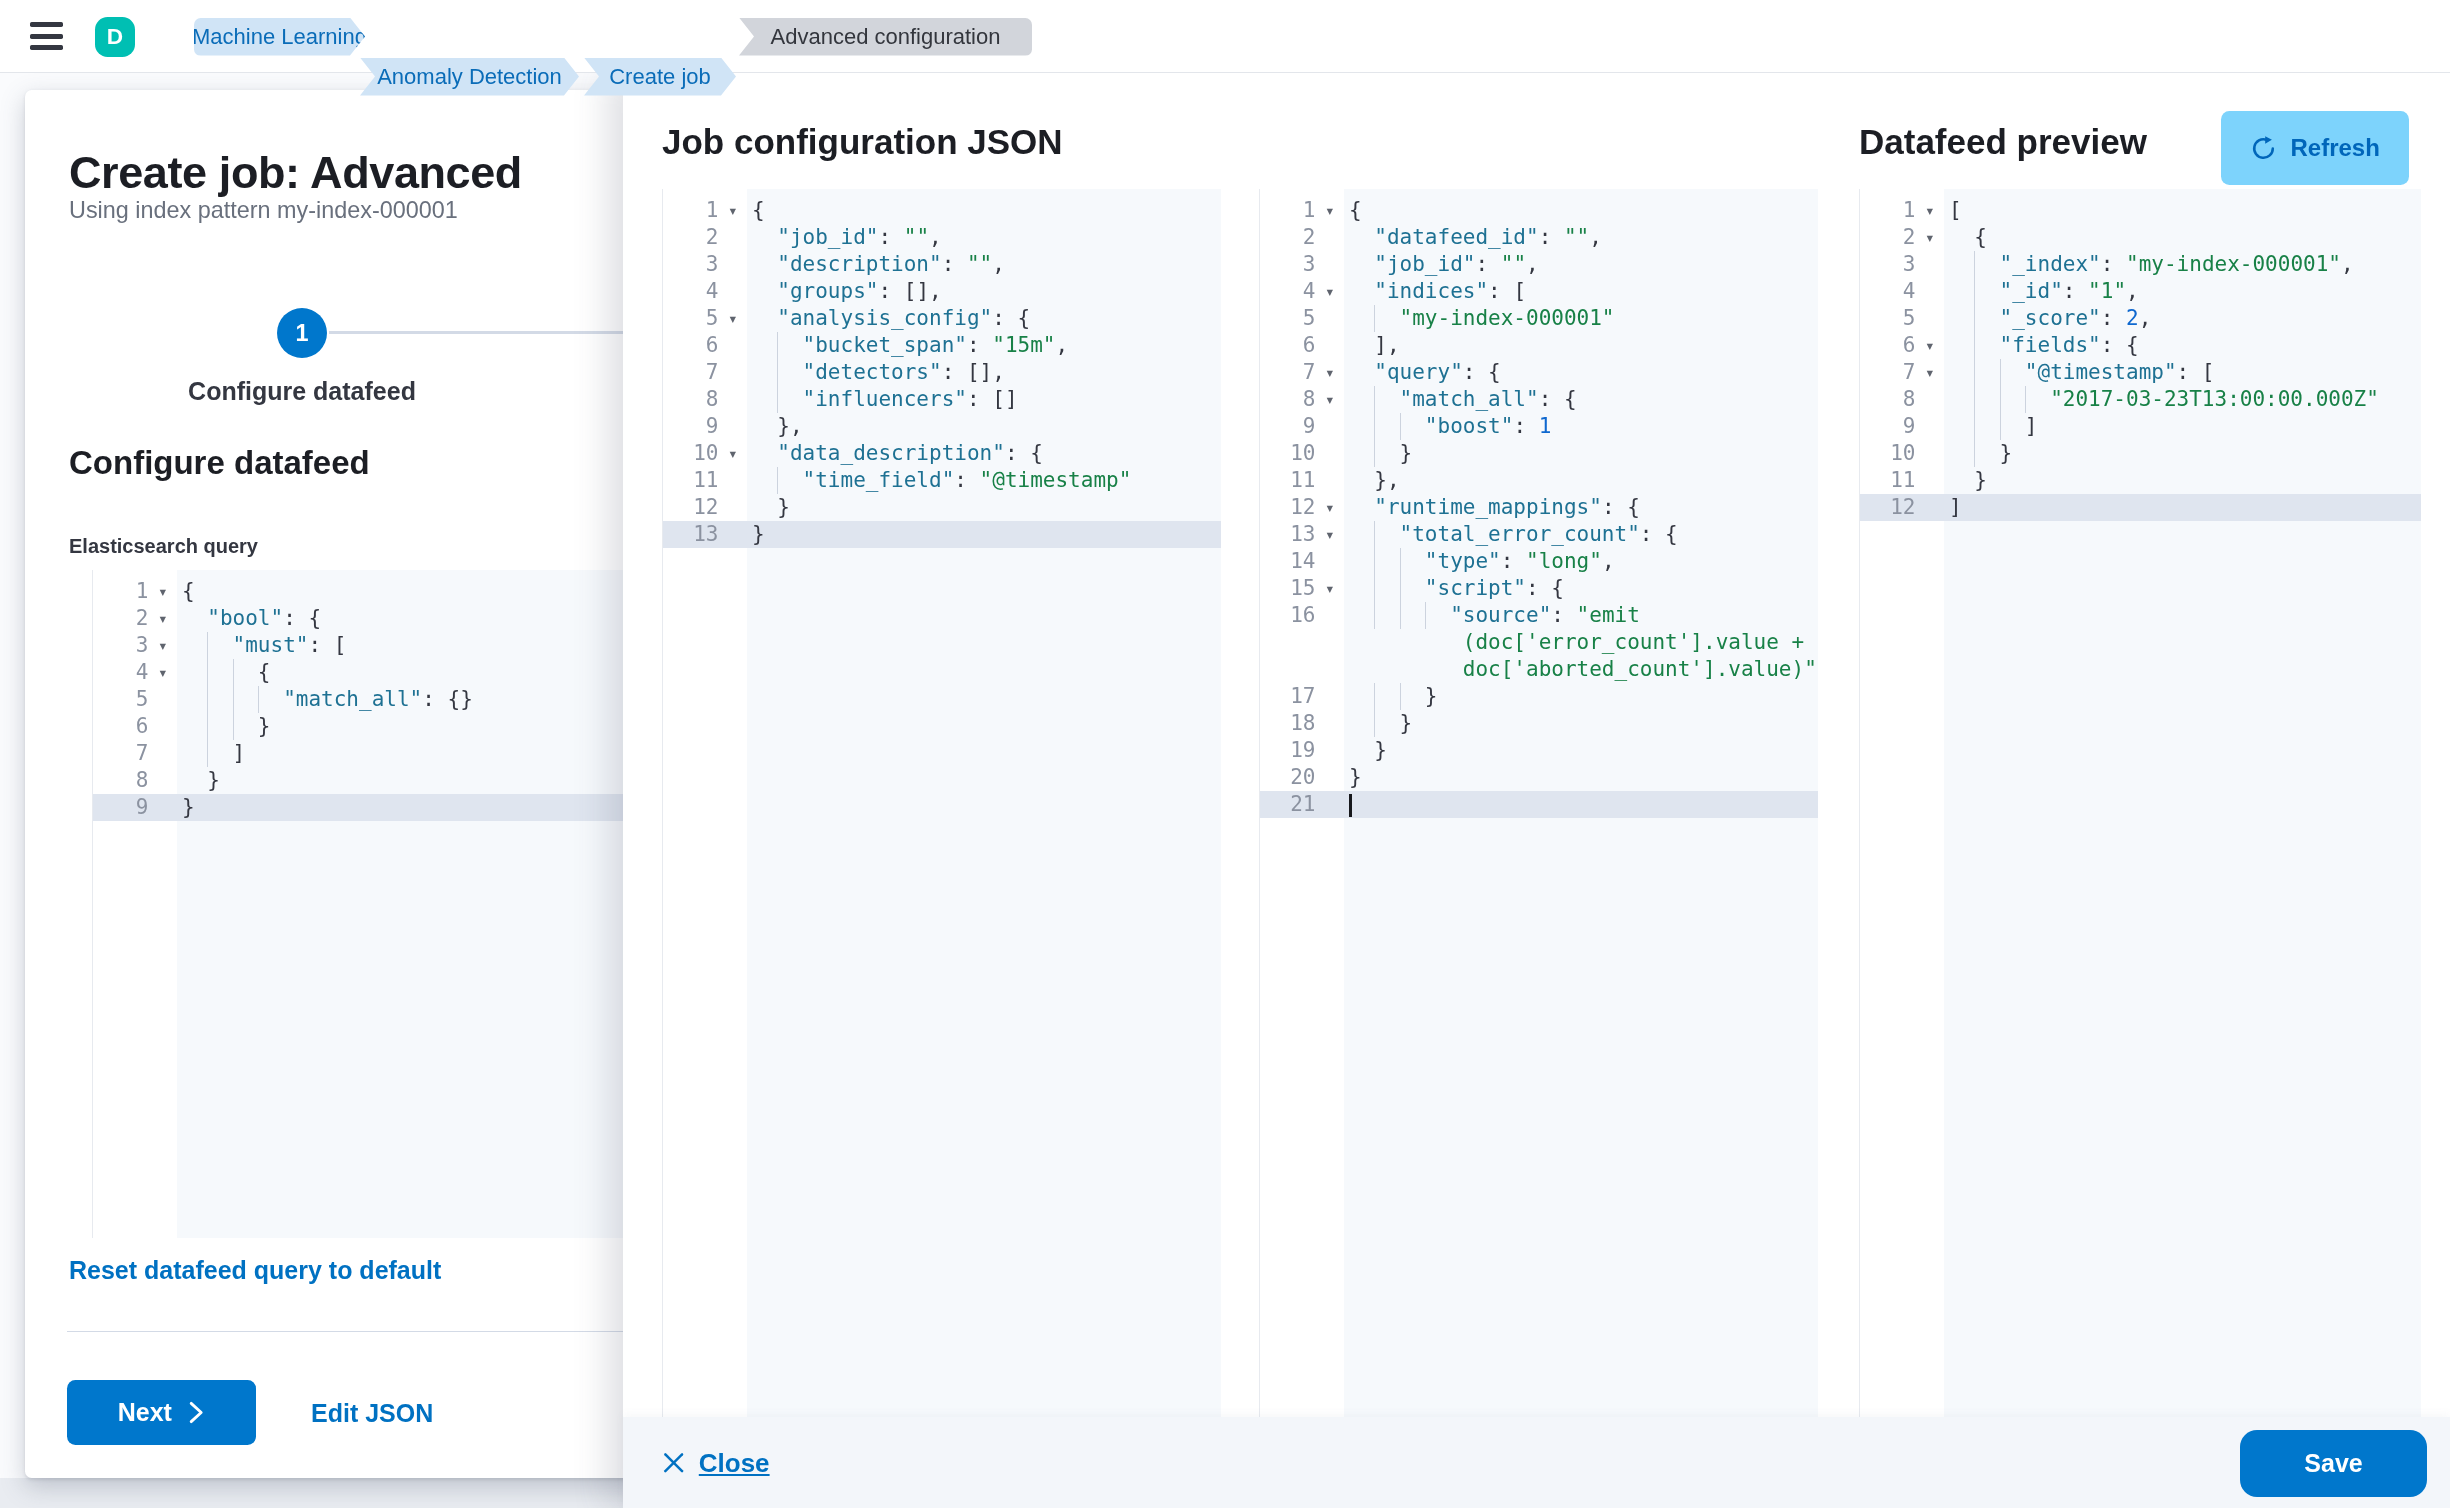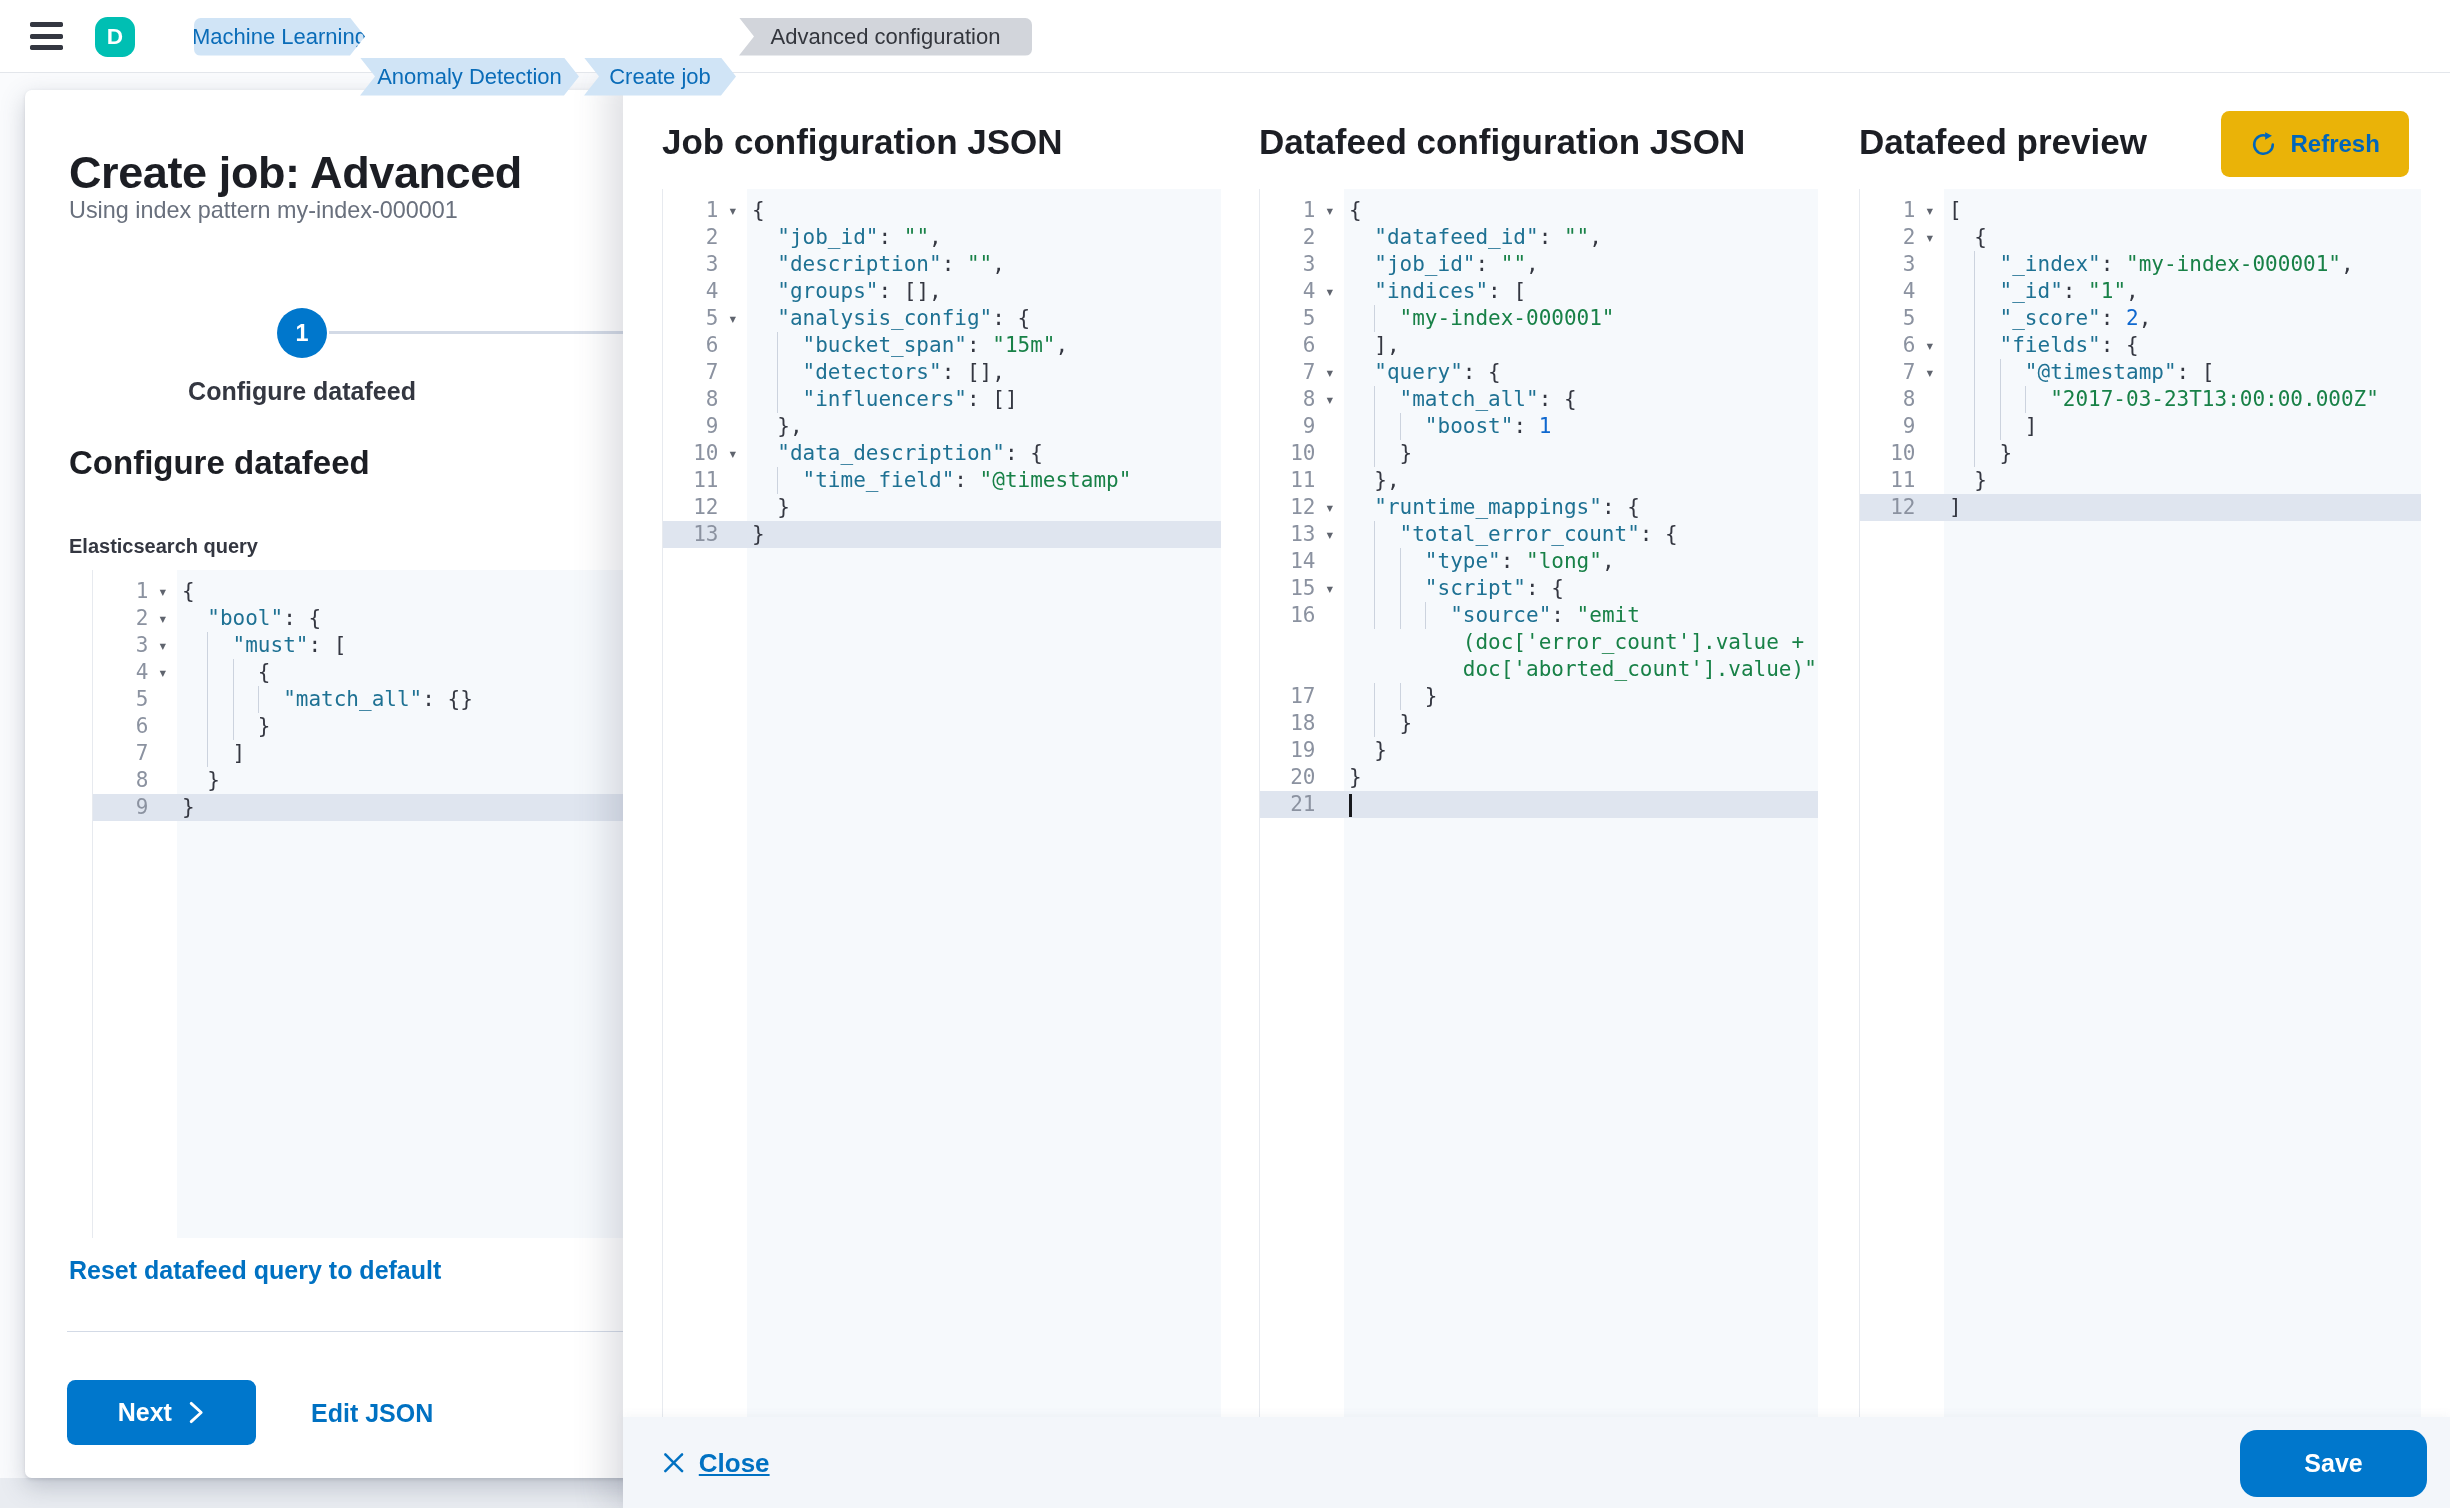--- a/index.html
+++ b/index.html
@@ -64,21 +64,21 @@
   .query-editor { left:67px; top:480px; width:770px; height:668px; }
 
   
   .flyout { position:absolute; left:623px; top:73px; width:1827px; height:1436px; background:#ffffff;
             box-shadow:-15px 0 33px rgba(70,80,100,0.18); z-index:20; }
   .fly-title { position:absolute; top:49px; font-size:35px; font-weight:700; color:#1c1e24; white-space:nowrap; }
   .t1 { left:39px; } .t2 { left:636px; } .t3 { left:1236px; }
   .ed1 { left:39px;  top:116px; width:559px; height:1228px; }
   .ed2 { left:636px; top:116px; width:559px; height:1228px; }
   .ed3 { left:1236px; top:116px; width:562px; height:1228px; }
-  .refresh-button { position:absolute; left:1598px; top:38px; width:188px; height:66px; background:#eab308;
+  .refresh-button { position:absolute; left:1598px; top:38px; width:188px; height:74px; background:#7dd3fc;
                     border:none; border-radius:8.4px; color:#0066ba; font-size:24px; font-weight:600; cursor:pointer;
                     display:flex; align-items:center; justify-content:center; gap:13.4px; font-family:inherit;}
   .fly-footer { position:absolute; left:0; top:1344px; width:1827px; height:92px; background:#f3f6fa;
                 box-shadow:0 -3.3px 8.4px rgba(100,110,130,0.05); }
   .close-button { position:absolute; left:39px; top:0; height:92px; display:flex; align-items:center; gap:13.4px;
                   color:#0071c2; font-size:26px; font-weight:600; cursor:pointer; background:none; border:none; font-family:inherit;text-decoration:underline;}
   .save-button { position:absolute; left:1617px; top:12.6px; width:187px; height:67px; background:#0077cc; border:none;
                  border-radius:17px; color:#fff; font-size:25px; font-weight:600; cursor:pointer; font-family:inherit;}
   .bottom-strip { position:absolute; left:0; top:1478px; width:623px; height:31px; background:#e9ecf1; z-index:1; }
   .icon-svg { display:block; }
@@ -186,21 +186,20 @@
       <span>Next</span>
       <svg class="icon-svg" width="18.4" height="25" viewBox="0 0 22 30">
         <polyline points="5,4 17,15 5,26" fill="none" stroke="#ffffff" stroke-width="3.4" stroke-linecap="round" stroke-linejoin="round"></polyline>
       </svg>
     </button>
     <div class="edit-json-link">Edit JSON</div>
   </div>
 
   <div class="flyout">
     <div class="fly-title t1">Job configuration JSON</div>
-    <div class="fly-title t2">Datafeed configuration JSON</div>
     <div class="fly-title t3">Datafeed preview</div>
 
     <button class="refresh-button">
       <svg class="icon-svg" width="27" height="27" viewBox="0 0 32 32">
         <path d="M27 16 A11 11 0 1 1 19.5 5.6" fill="none" stroke="#0066ba" stroke-width="3" stroke-linecap="round"></path>
         <polygon points="18,1.5 26,5.5 18,10.5" fill="#0066ba"></polygon>
       </svg>
       <span>Refresh</span>
     </button>
 

